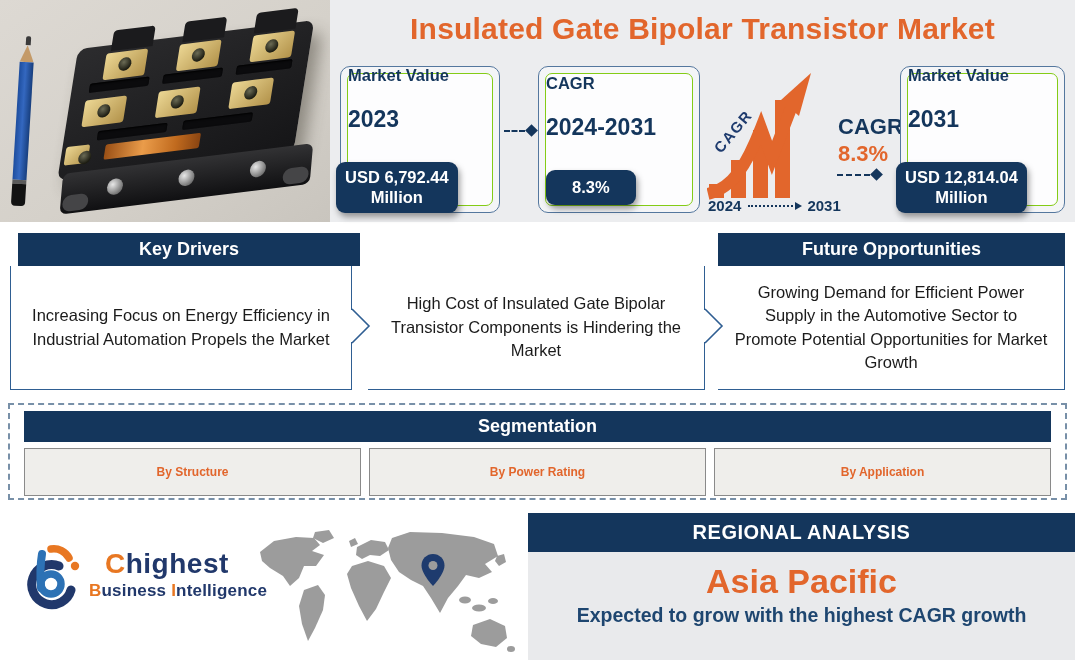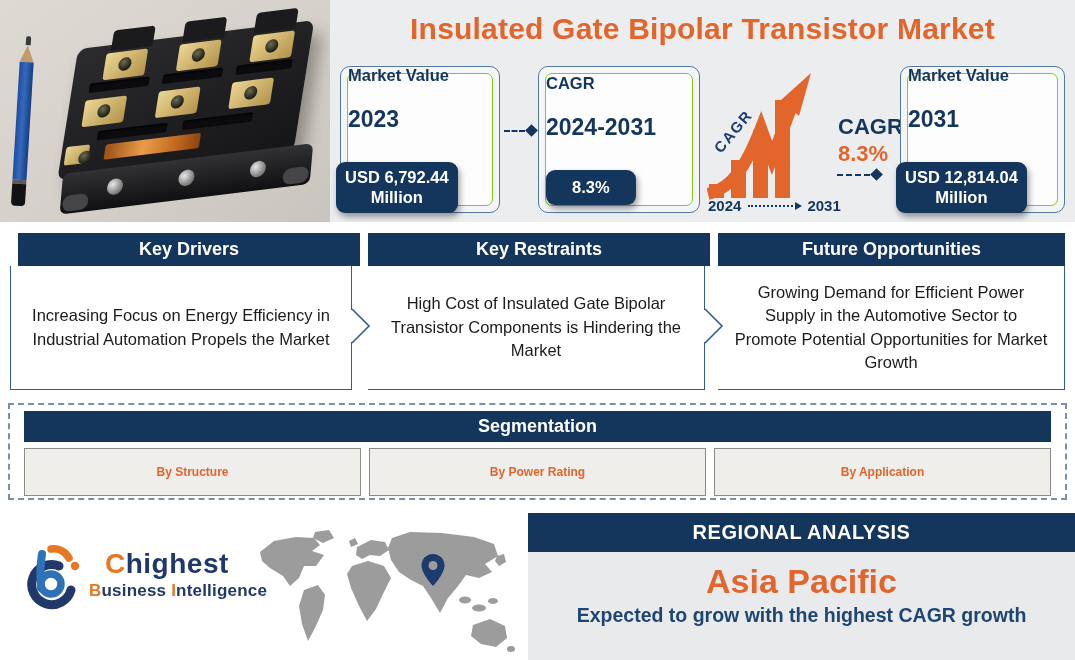--- a/index.html
+++ b/index.html
@@ -190,21 +190,20 @@
           <div>USD 12,814.04</div>
             <div>Million</div>
         </div>
       </div>
     </div>
   </div>
 
   <div class="col-header" style="left:10px; width:342px;margin-left:8px;">Key Drivers</div>
   <div class="col-body" style="left:10px; width:342px;">Increasing Focus on Energy Efficiency in Industrial Automation Propels the Market</div>
 
-  <div class="col-header" style="left:368px; width:342px;">Key Restraints</div>
   <div class="col-body no-left" style="left:368px; width:337px;">High Cost of Insulated Gate Bipolar Transistor Components is Hindering the Market</div>
 
   <div class="col-header" style="left:718px; width:347px;">Future Opportunities</div>
   <div class="col-body no-left" style="left:718px; width:347px;">Growing Demand for Efficient Power Supply in the Automotive Sector to Promote Potential Opportunities for Market Growth</div>
 
   <svg class="chev" style="left:340px;" viewBox="0 0 32 46">
     <rect x="10.5" y="7" width="4" height="32" fill="#ffffff"></rect>
     <path d="M12,6 L29,23 L12,40" fill="#ffffff" stroke="#2f5e92" stroke-width="1.6"></path>
   </svg>
   <svg class="chev" style="left:693px;" viewBox="0 0 32 46">

